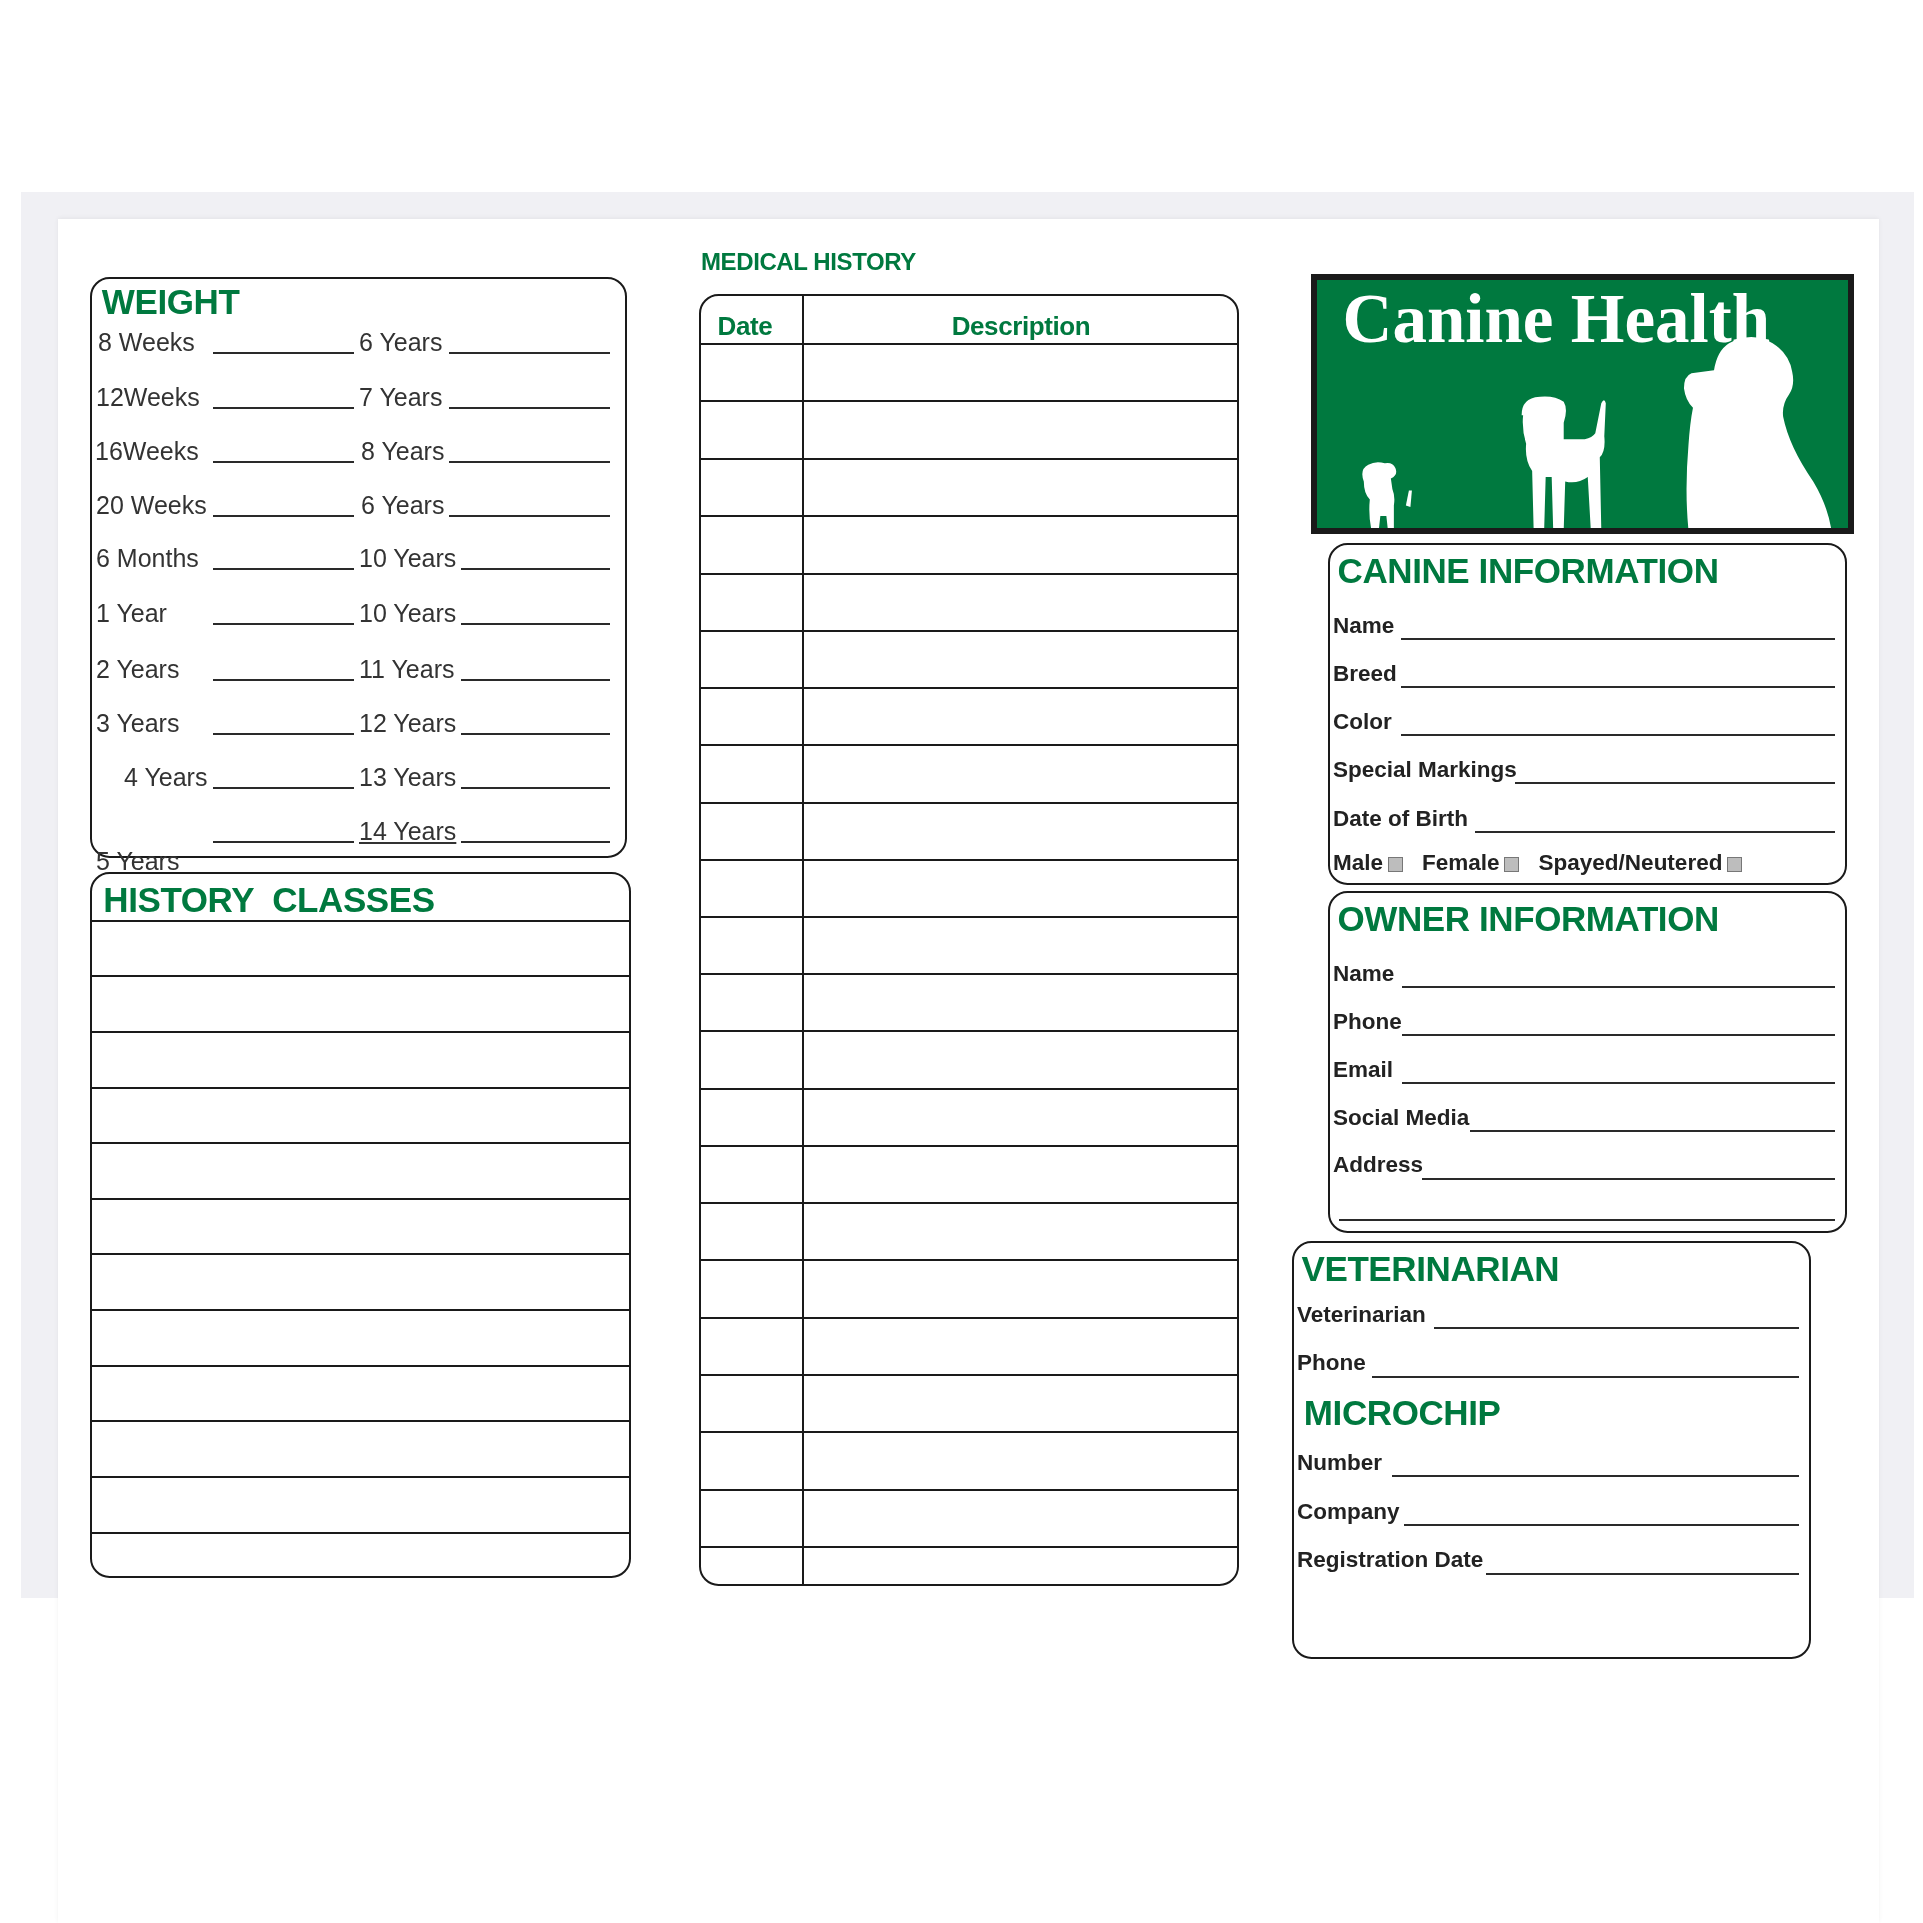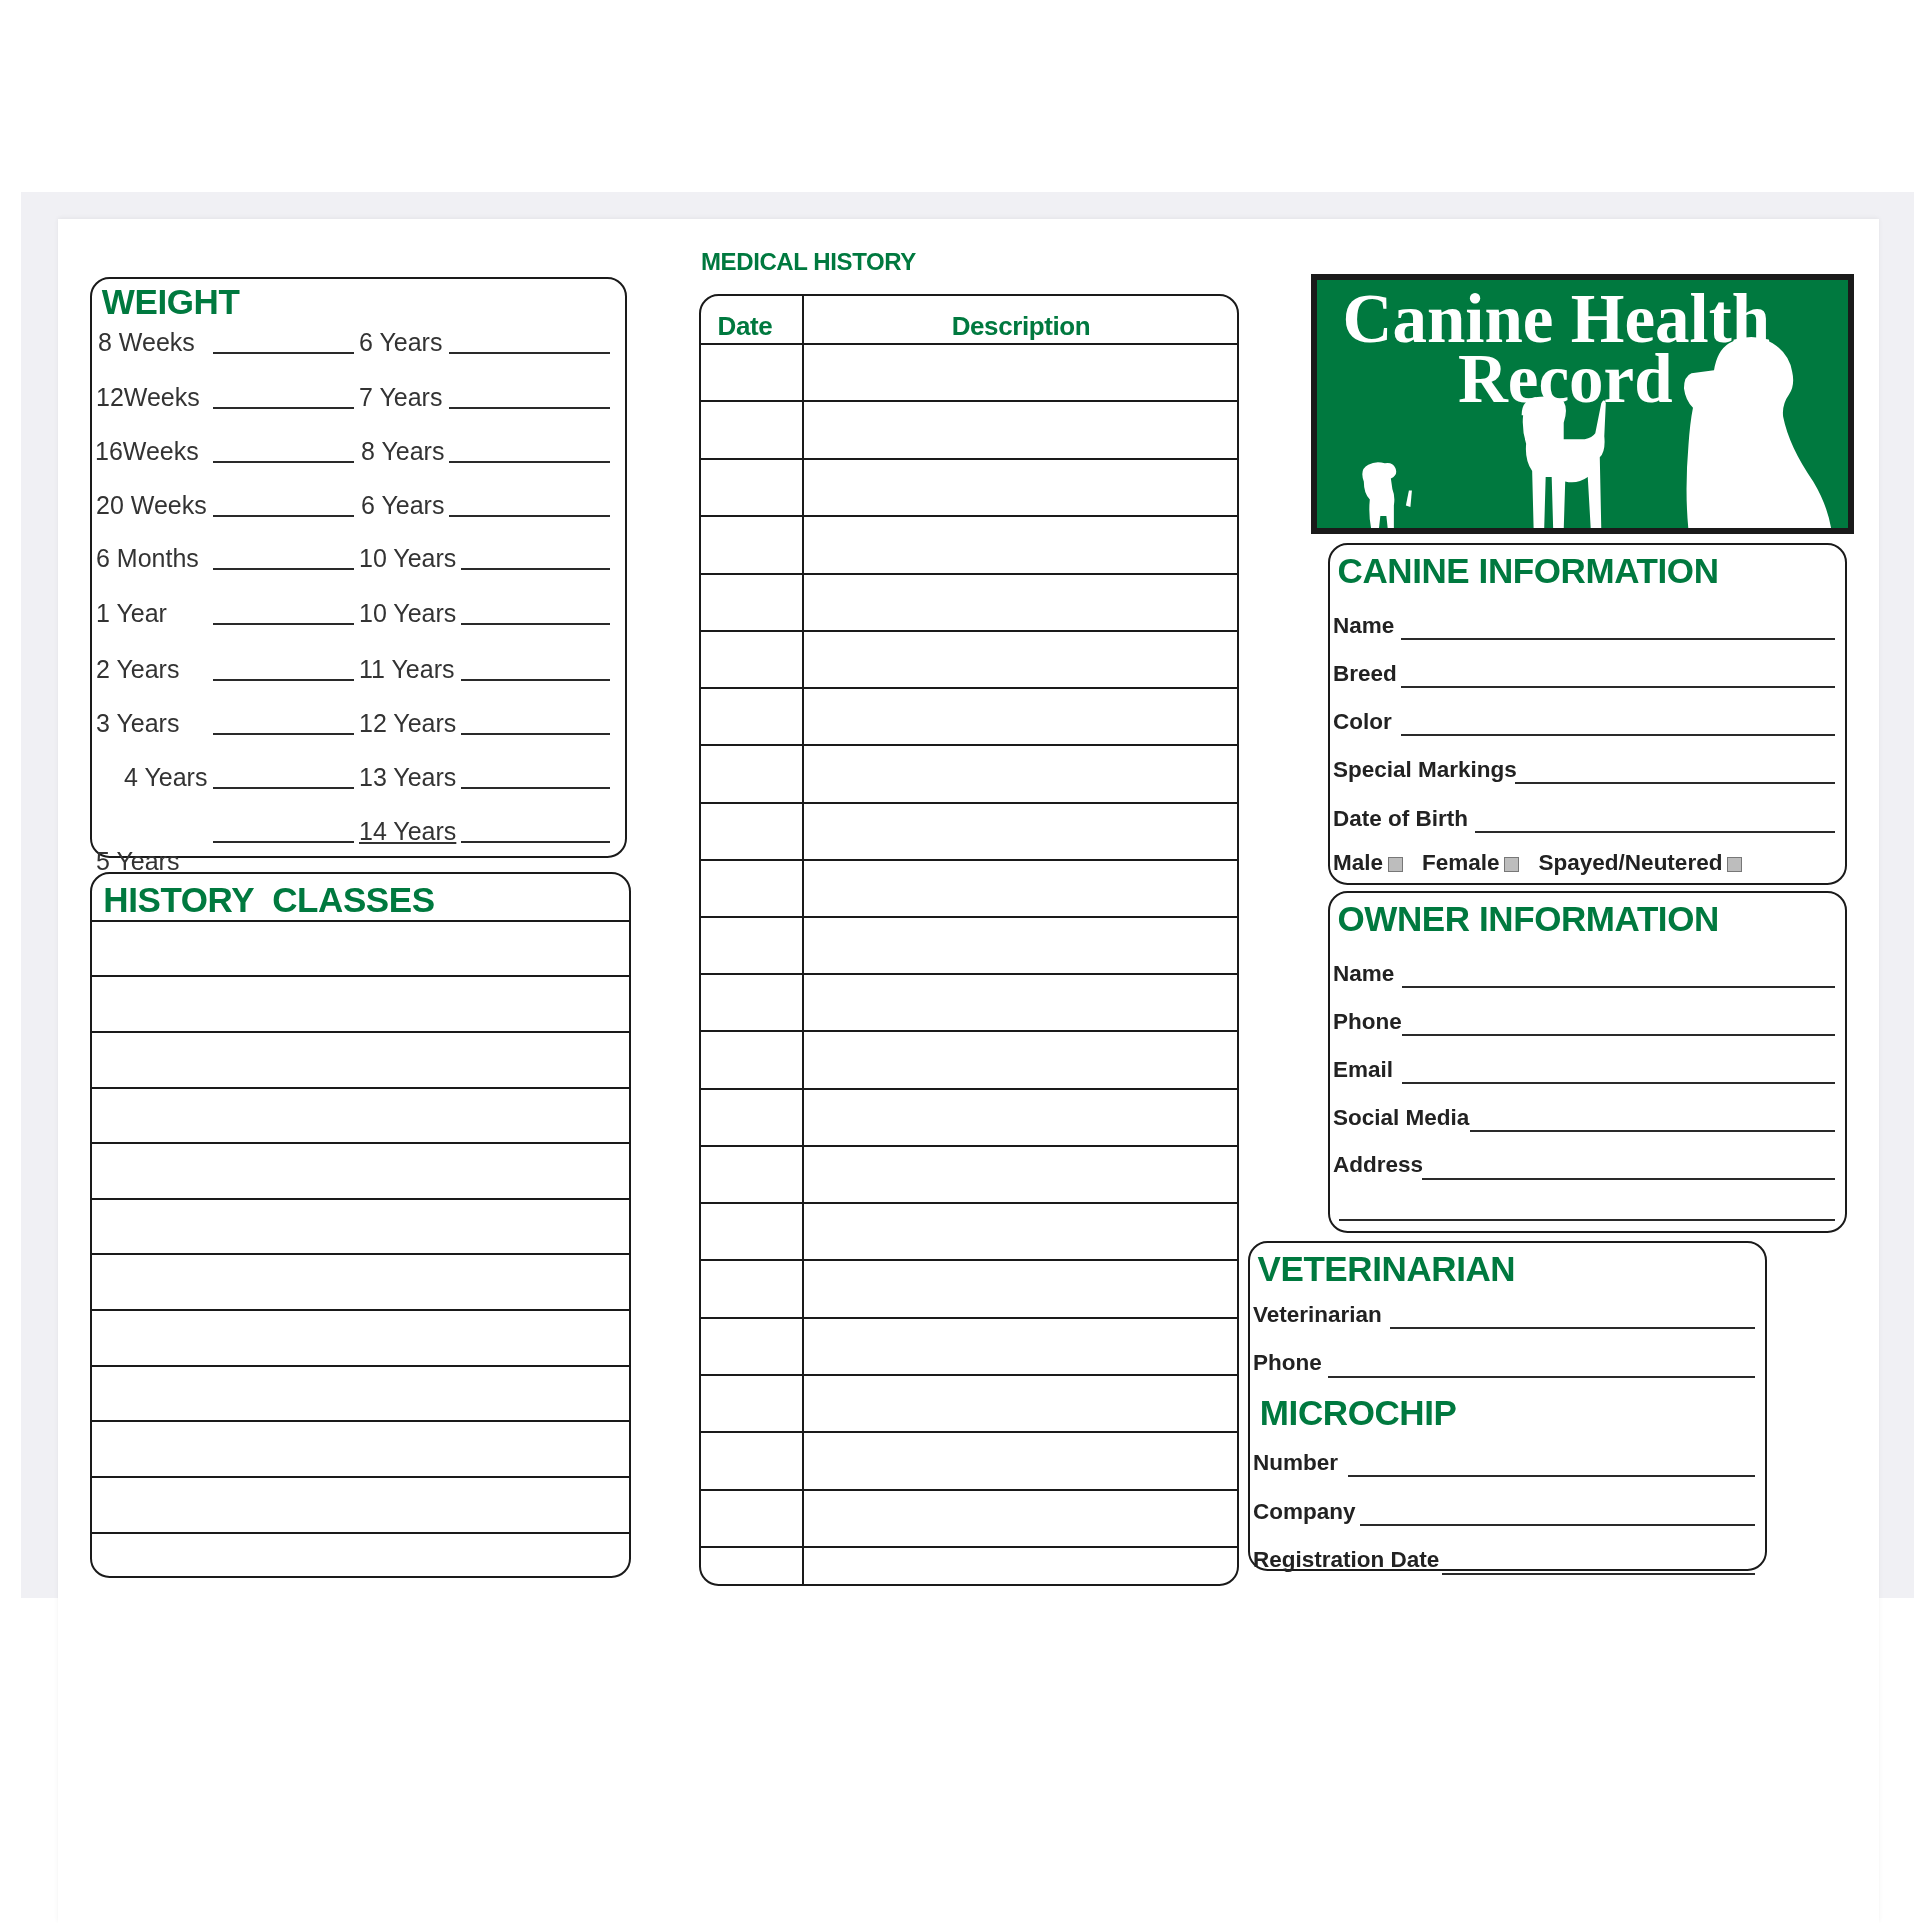--- a/index.html
+++ b/index.html
@@ -170,21 +170,20 @@
     <div class="hline" style="top: 1193px;"></div>
     <div class="abs" style="left: 0px; width: 101px; top: 1195px; height: 55px;"></div>
     <div class="abs" style="left: 104px; right: 0px; top: 1195px; height: 55px;"></div>
     <div class="hline" style="top: 1250px;"></div>
     <div class="abs" style="left: 0px; width: 101px; top: 1252px; height: 55px;"></div>
     <div class="abs" style="left: 104px; right: 0px; top: 1252px; height: 55px;"></div>
   </div>
 
 <div class="banner">
   <div class="banner-title" style="left:25.6px; top:4.5px;">Canine Health</div>
-  <div class="banner-title" style="left:141px; top:65px;">Record</div>
   <svg width="531" height="248" viewBox="0 0 706 330" style="position:absolute; left:0; top:0;">
     <g fill="#ffffff">
 
       <path d="M62 268 q-6 -16 6 -22 q10 -6 22 -2 q10 -2 14 6 q4 10 -6 14 l2 14 q4 10 2 22 l0 32 l-8 0 l-2 -18 l-8 0 l-2 18 l-10 0 q-4 -20 -2 -40 q-8 -8 -8 -24 z"></path>
       <path d="M118 300 l4 -20 l4 0 l-2 22 z"></path>
 
       <path d="M272 180 q0 -20 18 -24 q24 -4 38 6 q6 10 0 28 l0 22 l28 0 q10 -2 14 -8 l8 -40 q4 -8 6 0 l-2 44 q2 20 -6 28 l2 96 l-14 0 l-4 -70 q-14 10 -30 6 l-2 64 l-14 0 l-2 -70 l-8 0 l-2 70 l-14 0 l-2 -78 q-10 -14 -8 -36 q-6 -20 -4 -38 z"></path>
 
       <path d="M528 120 q4 -26 20 -36 q30 -16 58 0 q22 14 26 38 q4 18 -4 30 q-10 14 -8 30 q8 40 40 86 q24 40 26 82 l-190 0 q-8 -60 -2 -130 q2 -30 6 -50 q-10 -10 -12 -26 q0 -16 10 -20 z"></path>
     </g>
@@ -214,21 +213,21 @@
     <div class="line" style="left: 72px; right: 9.8px; top: 141px;"></div>
     <span class="flbl" style="left: 3px; top: 164px;">Email</span>
     <div class="line" style="left: 72px; right: 9.8px; top: 189px;"></div>
     <span class="flbl" style="left: 3px; top: 212px;">Social Media</span>
     <div class="line" style="left: 140px; right: 9.8px; top: 237px;"></div>
     <span class="flbl" style="left: 3px; top: 259px;">Address</span>
     <div class="line" style="left: 92px; right: 9.8px; top: 285px;"></div>
     <div class="line" style="left: 9px; right: 9.8px; top: 326px;"></div>
   </div>
 
-<div class="box" id="vet-box" style="left:1248px; top:1241px; width:519px; height:330px;padding-left:45px;">
+<div class="box" id="vet-box" style="left:1292px; top:1241px; width:519px; height:418px;padding-left:45px;">
   <div class="abs green-title" style="left:7.5px; top:6px; font-size:35px;">VETERINARIAN</div>
   <div class="abs green-title" style="left:9.8px; top:150px; font-size:35px;">MICROCHIP</div>
 <span class="flbl" style="left: 3px; top: 59px;">Veterinarian</span>
     <div class="line" style="left: 140px; right: 9.8px; top: 84px;"></div>
     <span class="flbl" style="left: 3px; top: 107px;">Phone</span>
     <div class="line" style="left: 78px; right: 9.8px; top: 133px;"></div>
     <span class="flbl" style="left: 3px; top: 207px;">Number</span>
     <div class="line" style="left: 98px; right: 9.8px; top: 232px;"></div>
     <span class="flbl" style="left: 3px; top: 256px;">Company</span>
     <div class="line" style="left: 110px; right: 9.8px; top: 281px;"></div>

